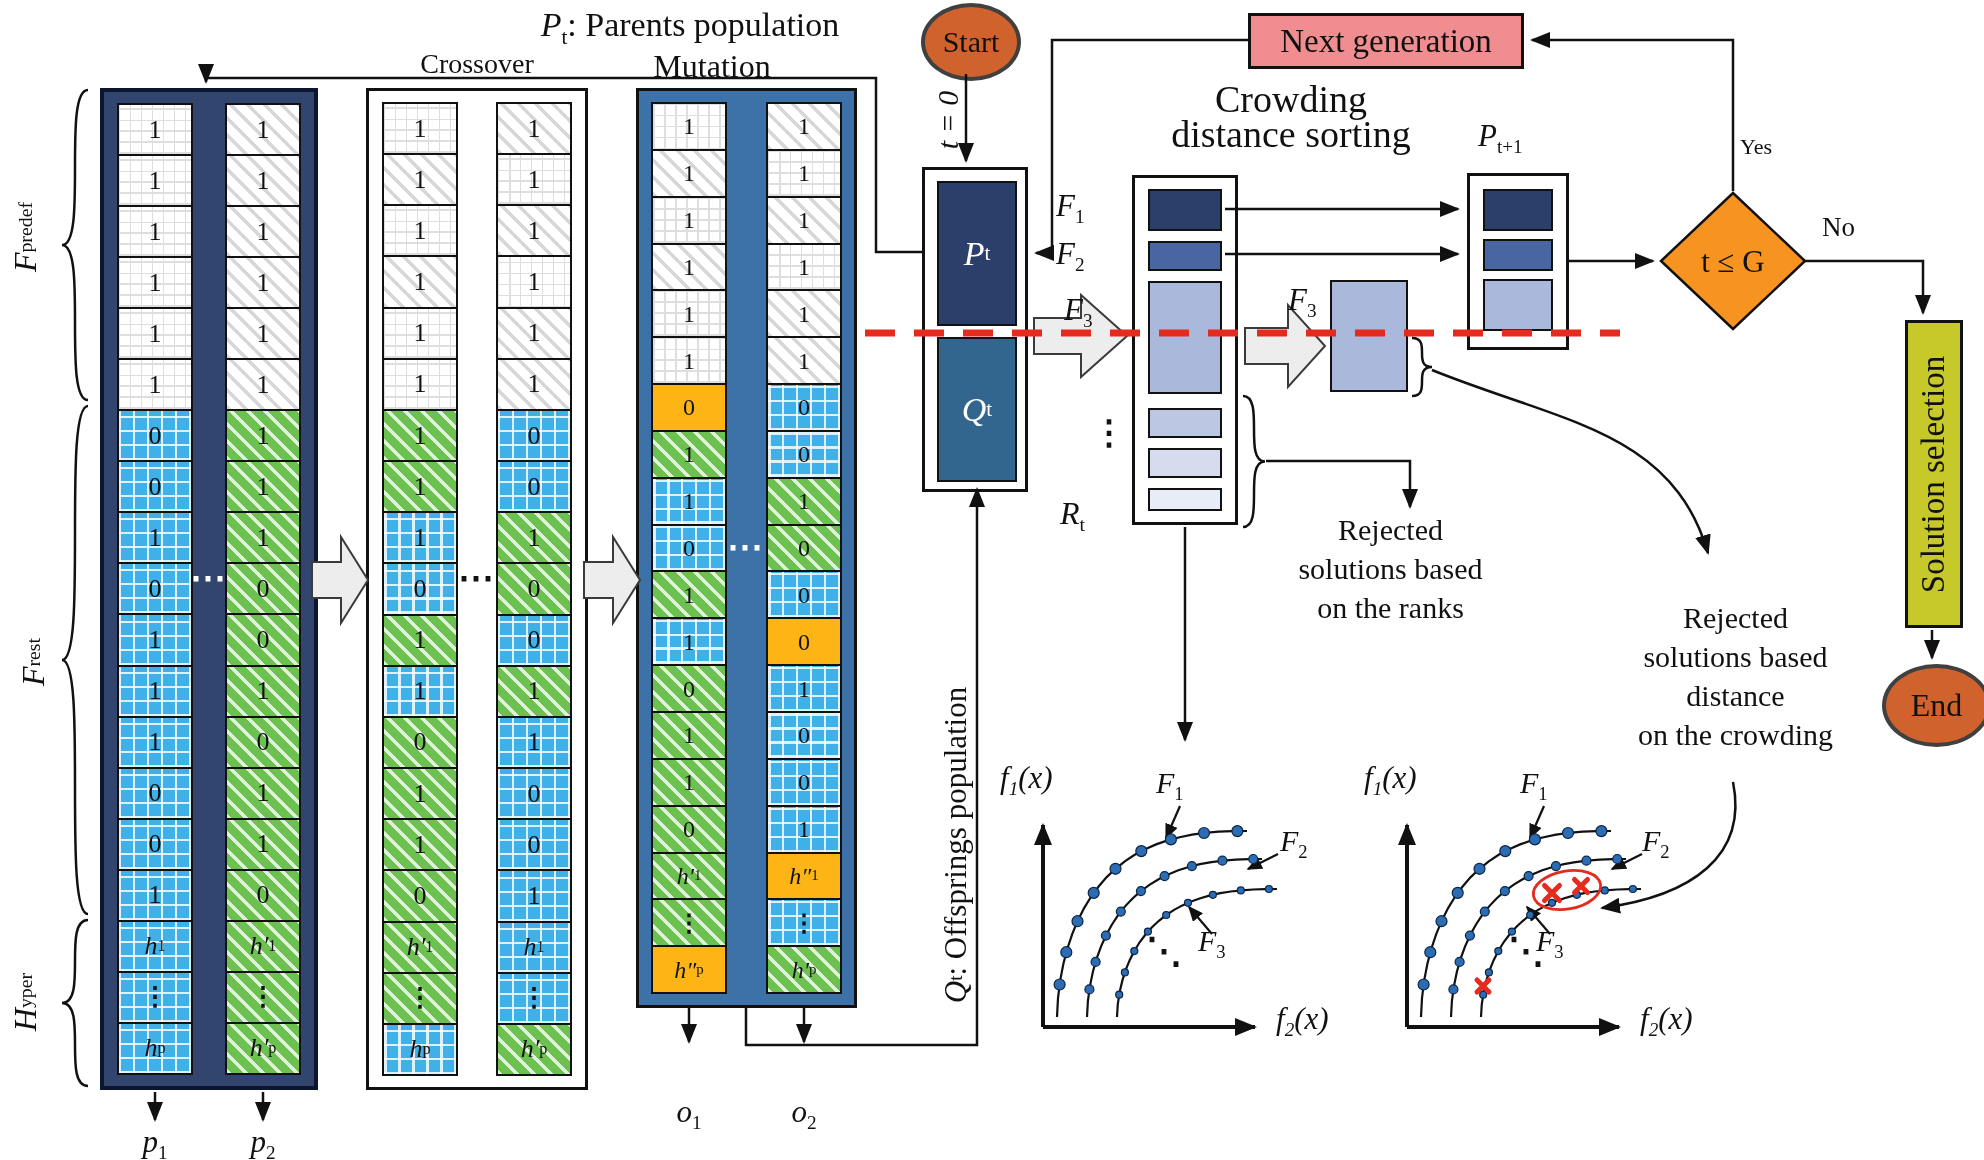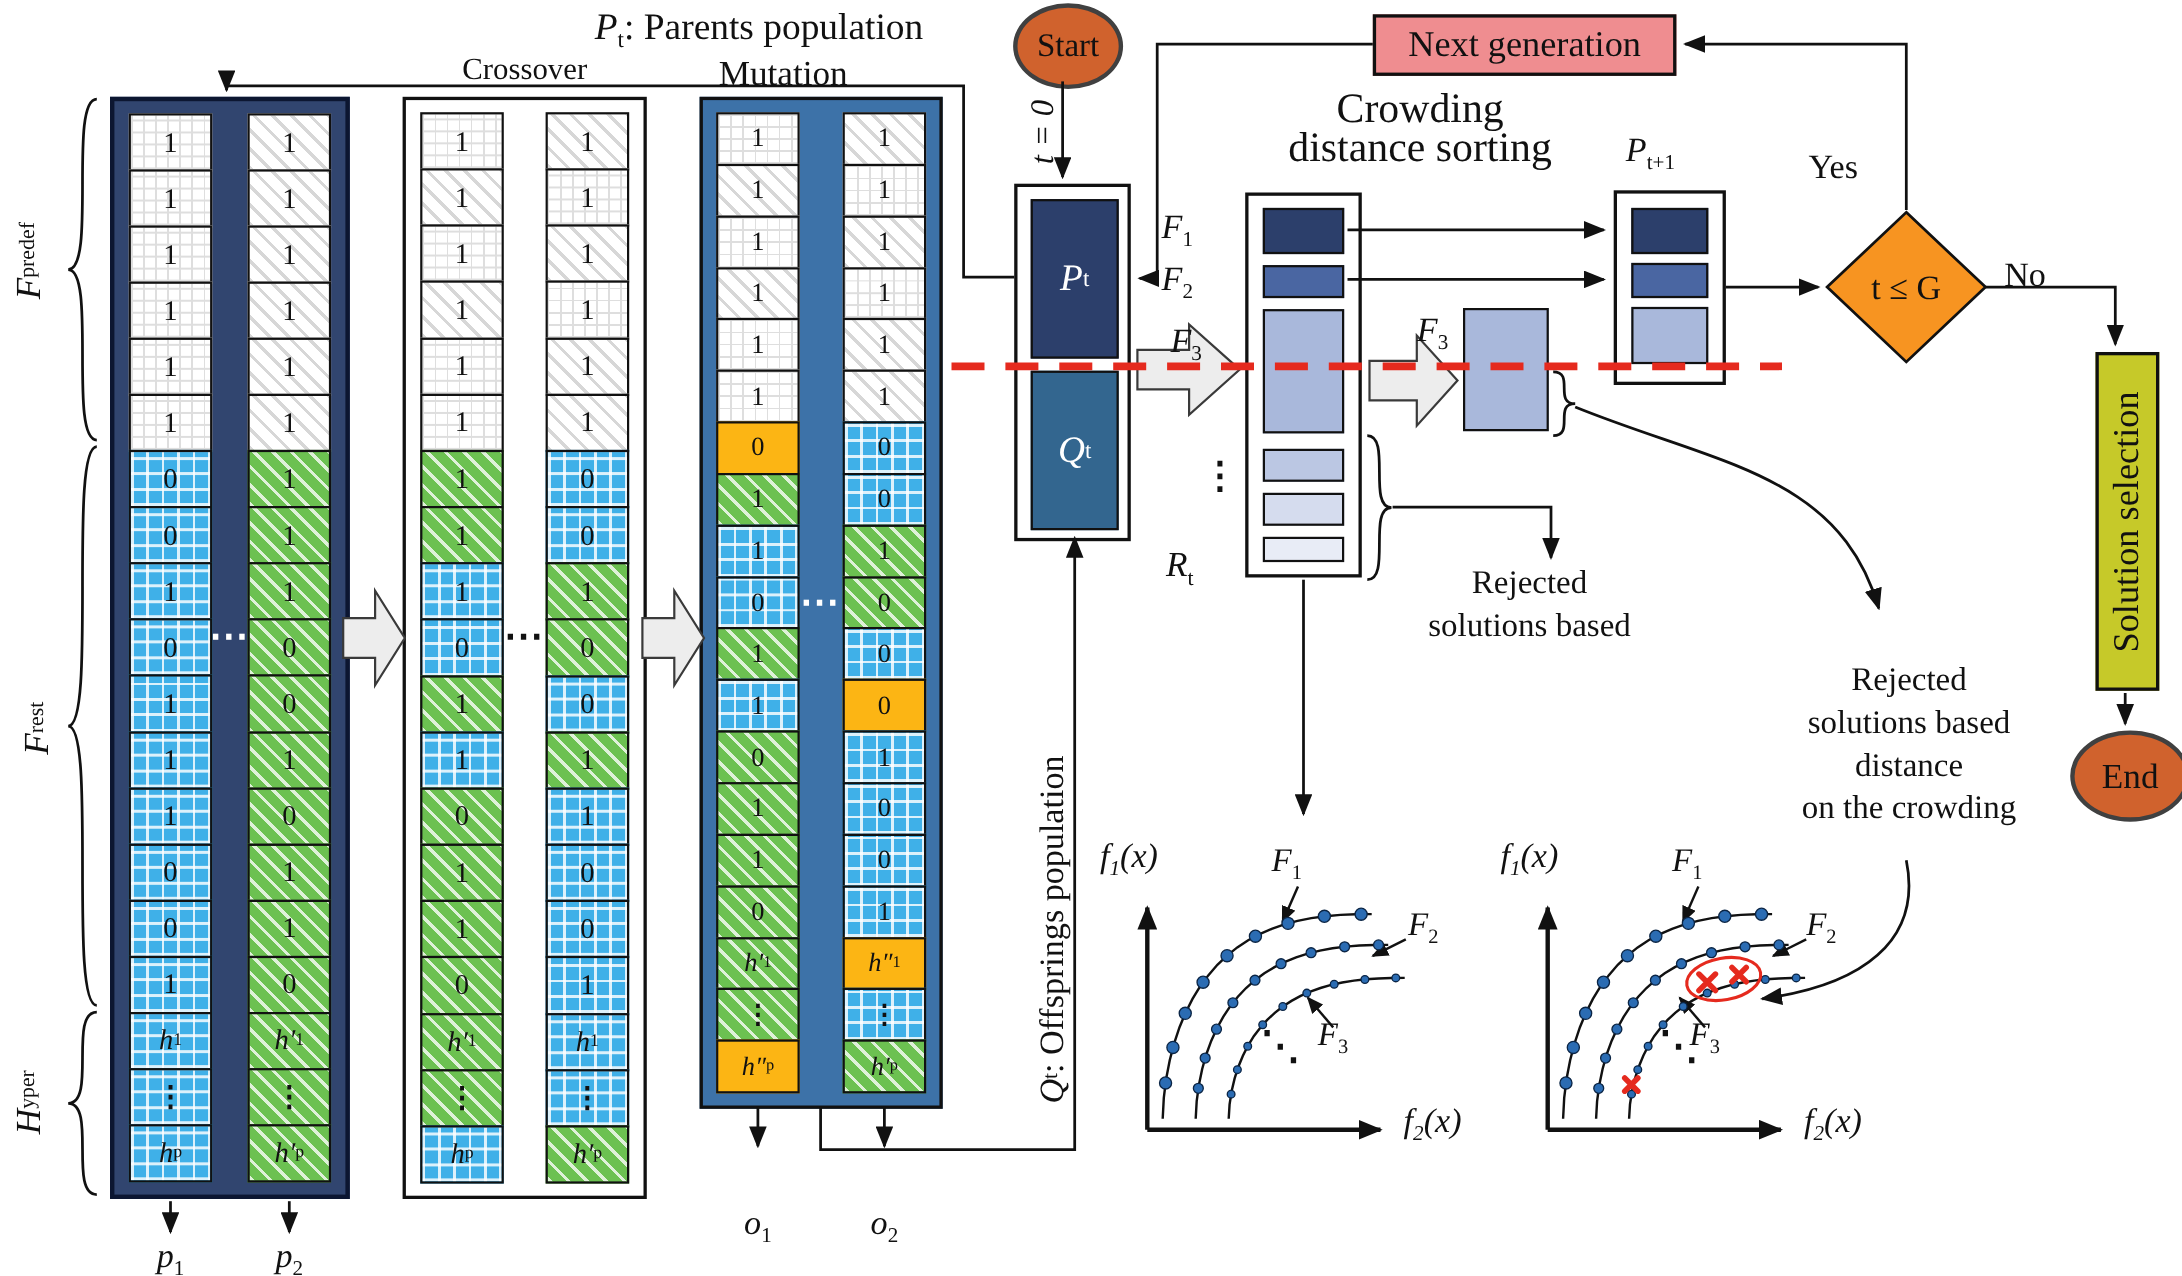--- a/index.html
+++ b/index.html
@@ -280,33 +280,34 @@
 <div class="lbl" style="left:1478px;top:118px;font-size:31px"><i>P</i><sub>t+1</sub></div>
 <div class="wc" style="left:1467px;top:173px;width:102px;height:177px;padding:0 13px">
   <div>
       <div class="block" style="height: 42px; margin-top: 13px; background: rgb(44, 63, 107);"></div>
       <div class="block" style="height: 32px; margin-top: 8px; background: rgb(74, 102, 162);"></div>
       <div class="block" style="height: 52px; margin-top: 8px; background: rgb(169, 184, 219);"></div>
     </div>
 </div>
 
 <div class="lbl ctr" style="left:1668px;top:244px;width:130px;font-size:31px;">t ≤ G</div>
-<div class="lbl" style="left:1644px;top:134px;font-size:31px">Yes</div>
-<div class="lbl" style="left:1822px;top:232px;font-size:31px">No</div>
+<div class="lbl" style="left:1740px;top:134px;font-size:22px">Yes</div>
+<div class="lbl" style="left:1822px;top:212px;font-size:27px">No</div>
 
 <div style="position:absolute;left:1248px;top:13px;width:276px;height:56px;background:#ef8d90;border:3px solid #111;box-sizing:border-box;display:flex;align-items:center;justify-content:center;font-size:33px;z-index:2">Next generation</div>
 
 <div style="position:absolute;left:1905px;top:320px;width:58px;height:308px;background:#c6c929;border:3px solid #111;box-sizing:border-box;display:flex;align-items:center;justify-content:center;z-index:2">
   <span class="rot" style="white-space:nowrap;font-size:33px">Solution selection</span>
 </div>
 <div class="oval" style="left:1882px;top:664px;width:101px;height:75px;font-size:32px">End</div>
 
 <div class="lbl ctr" style="left:1268px;top:510px;width:245px;font-size:30px;line-height:39px">
   <span style="display:block">Rejected</span>
   <span style="display:block">solutions based</span>
+  <span style="display:block">on the ranks</span>
 </div>
 <div class="lbl ctr" style="left:1608px;top:598px;width:255px;font-size:30px;line-height:39px">
   <span style="display:block">Rejected</span>
   <span style="display:block">solutions based</span>
   <span style="display:block">distance</span>
   <span style="display:block">on the crowding</span>
 </div>
 
 <div class="lbl" style="left:1000px;top:760px;font-size:31px;font-style:italic"><i>f</i><sub>1</sub><span>(x)</span></div>
 <div class="lbl" style="left:1276px;top:1001px;font-size:31px;font-style:italic"><i>f</i><sub>2</sub><span>(x)</span></div>

